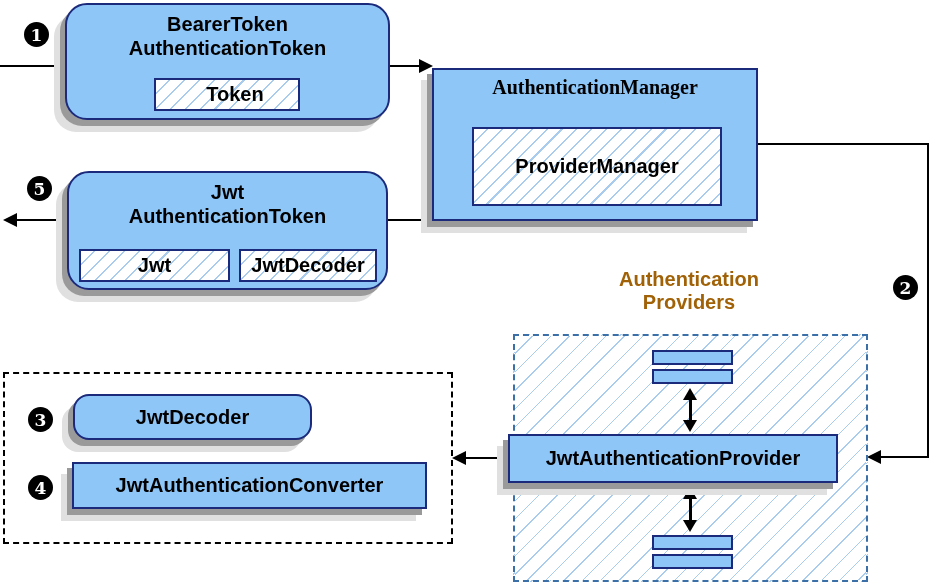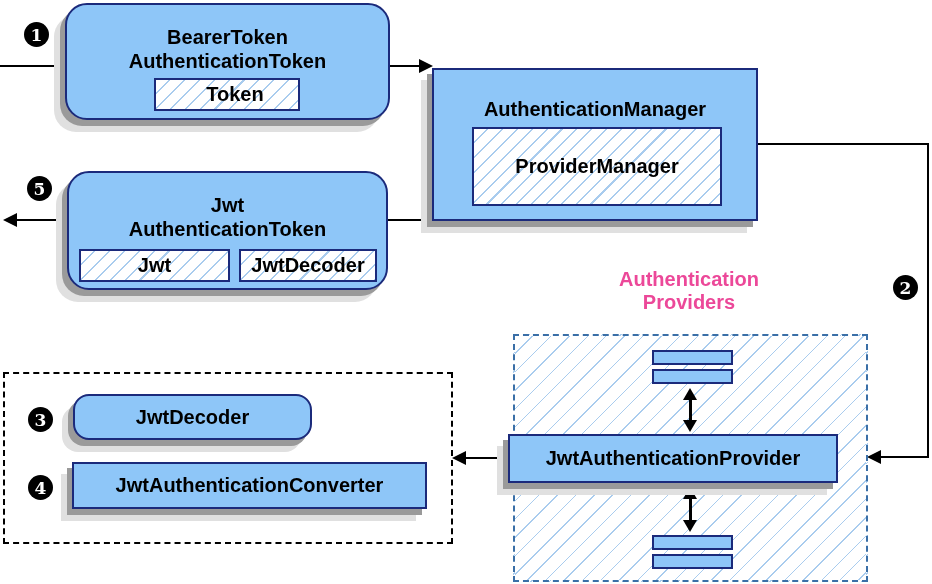--- a/index.html
+++ b/index.html
@@ -9,21 +9,21 @@
   }
   
   .node{
     position:absolute;box-sizing:border-box;
     background:var(--node-fill,#8ec6f8);
     border:2px solid var(--node-border,#1b2a7b);
     box-shadow:-5px 6px 0 var(--shadow-dark,#9a9a9a),-11px 12px 0 var(--shadow-light,#e0e0e0);
     color:#000;font-weight:bold;font-size:20px;text-align:center;
   }
   .rounded{border-radius:22px;}
-  .node-title{line-height:24px;padding-top:20px;}
+  .node-title{line-height:24px;padding-top:7px;}
   .center-label{display:flex;align-items:center;justify-content:center;height:100%;}
   .inner-box{
     position:absolute;box-sizing:border-box;
     border:2px solid var(--node-border,#1b2a7b);
     background-color:#fff;
     background-image:repeating-linear-gradient(135deg,
       rgba(255,255,255,0) 0px,rgba(255,255,255,0) 9px,
       var(--hatch-line,#a9ccee) 9px,var(--hatch-line,#a9ccee) 10.5px);
     display:flex;align-items:center;justify-content:center;
     font-weight:bold;font-size:20px;color:#000;box-shadow:none;
@@ -84,21 +84,21 @@
 
   <div class="hline" style="left:466px;top:457px;width:62px;height:2px;"></div>
   <div class="arrow-left" style="left:452px;top:451px;"></div>
 
   <div class="hline" style="left:388px;top:219px;width:45px;height:2px;"></div>
   <div class="hline" style="left:17px;top:219px;width:50px;height:2px;"></div>
   <div class="arrow-left" style="left:3px;top:213px;"></div>
 
   <div class="providers-box" style="left:513px;top:334px;width:355px;height:248px;"></div>
 
-  <div style="position:absolute;left:569px;top:268px;width:240px;text-align:center;font-weight:bold;font-size:20px;line-height:23px;color:#ec4899;">
+  <div style="position:absolute;left:569px;top:268px;width:240px;text-align:center;font-weight:bold;font-size:20px;line-height:23px;color:#a16207;">
     <div>Authentication</div>
     <div>Providers</div>
   </div>
 
   <div class="bar" style="left:652px;top:350px;"></div>
   <div class="bar" style="left:652px;top:369px;"></div>
   <div class="bar" style="left:652px;top:535px;"></div>
   <div class="bar" style="left:652px;top:554px;"></div>
 
   <div class="dbl-arrow" style="left:678px;top:388px;height:44px;">
@@ -130,21 +130,21 @@
     <div class="node-title">
       <div>BearerToken</div>
       <div>AuthenticationToken</div>
     </div>
     <div class="inner-box" style="left:87px;top:73px;width:146px;height:33px;padding-left:16px;">
       <span>Token</span>
     </div>
   </div>
 
   <div class="node" style="left:432px;top:68px;width:326px;height:153px;">
-    <div class="node-title" style="padding-top:27px;">AuthenticationManager</div>
+    <div class="node-title" style="padding-top:5px;font-family:Liberation Serif, serif;">AuthenticationManager</div>
     <div class="inner-box" style="left:38px;top:57px;width:250px;height:79px;">
       <span>ProviderManager</span>
     </div>
   </div>
 
   <div class="node rounded" style="left:67px;top:159px;width:321px;height:119px;margin-top:12px;">
     <div class="node-title">
       <div>Jwt</div>
       <div>AuthenticationToken</div>
     </div>

